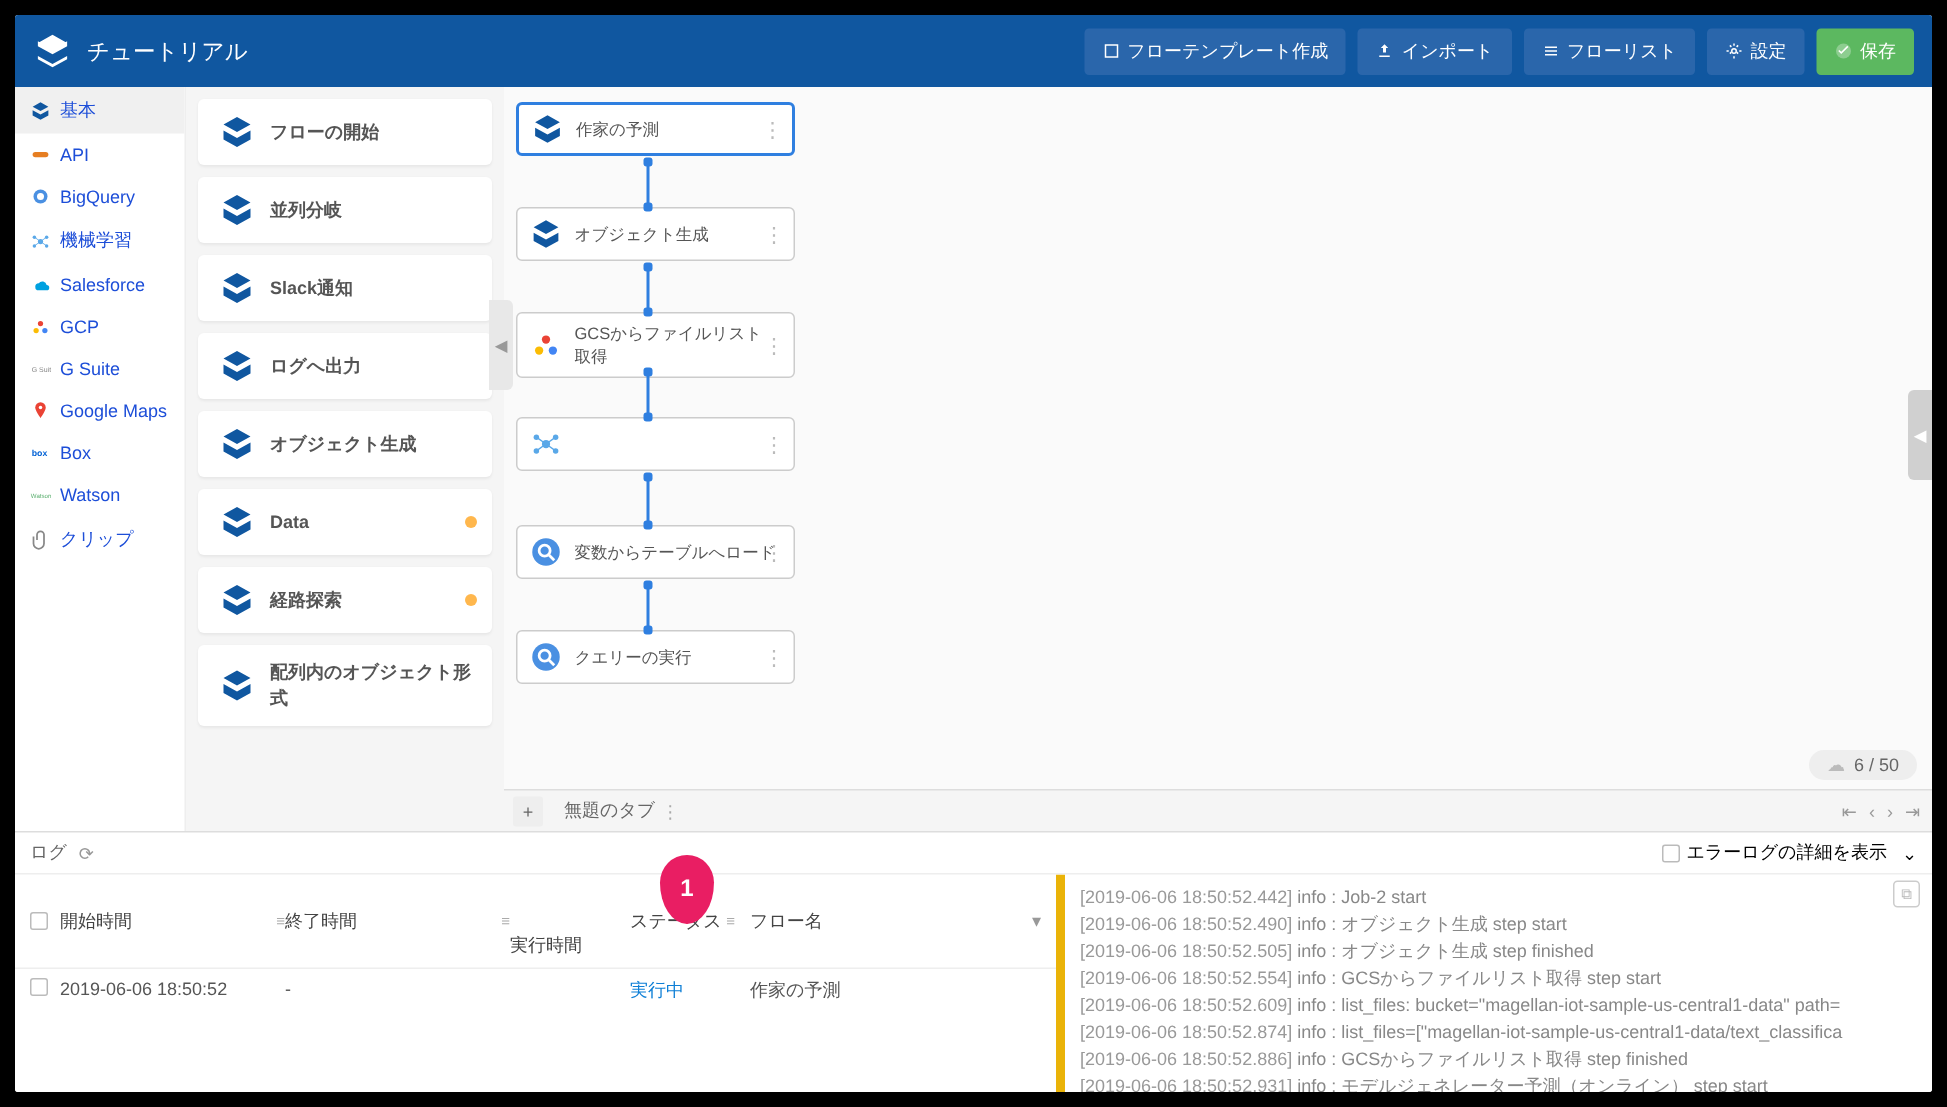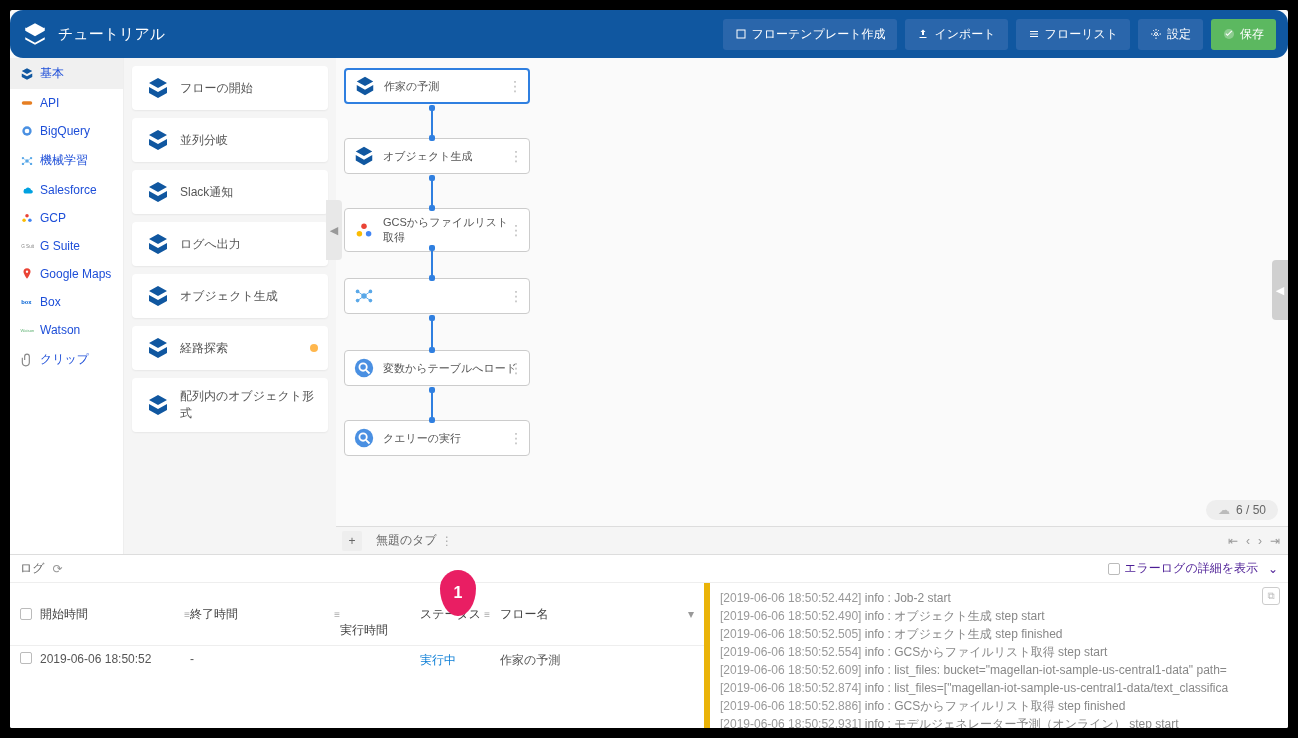--- a/index.html
+++ b/index.html
@@ -1,34 +1,34 @@
 <!DOCTYPE html>
 <html><head>
 <meta charset="utf-8">
 <style>
 * { margin: 0; padding: 0; box-sizing: border-box; font-family: -apple-system, BlinkMacSystemFont, "Segoe UI", sans-serif; }
 body { background: #000; width: 1298px; height: 738px; position: relative; overflow: hidden; }
 .app { position: absolute; left: 10px; top: 10px; right: 10px; bottom: 10px; background: #fafafa; display: flex; flex-direction: column; border-radius: 2px; overflow: hidden; }
-.header { background: #1057a0; height: 48px; display: flex; align-items: center; padding: 0 12px; color: #fff; border-radius: 13px; }
+.header { background: #1057a0; height: 48px; display: flex; align-items: center; padding: 0 12px; color: #fff; }
 .header-logo { width: 26px; height: 26px; margin-right: 10px; display: flex; align-items: center; justify-content: center; }
 .header-title { font-size: 15px; font-weight: 500; }
 .header-spacer { flex: 1; }
 .header-btn { background: #2a66ab; border: none; color: #fff; padding: 7px 12px; margin-left: 8px; border-radius: 3px; font-size: 12px; cursor: pointer; display: flex; align-items: center; gap: 5px; }
 .header-btn.save { background: #5cb860; }
 .header-btn-icon { width: 12px; height: 12px; display: inline-flex; }
 
 .main { flex: 1; display: flex; overflow: hidden; }
 
 .sidebar { width: 114px; background: #fff; border-right: 1px solid #eee; overflow-y: auto; }
 .sidebar-item { display: flex; align-items: center; padding: 7px 10px; font-size: 12px; color: #1d4ed8; cursor: pointer; gap: 6px; }
 .sidebar-item.active { background: #f0f0f0; }
 .sidebar-icon { width: 14px; height: 14px; display: inline-flex; flex-shrink: 0; }
 
 .palette { width: 212px; background: #f5f5f5; padding: 8px; overflow-y: auto; position: relative; }
-.palette-item { background: #fff; border-radius: 4px; margin-bottom: 8px; padding: 10px 14px; display: flex; align-items: center; gap: 10px; font-size: 12px; color: #555; cursor: grab; position: relative; box-shadow: 0 1px 2px rgba(0,0,0,0.06); }
+.palette-item { background: #fff; border-radius: 4px; margin-bottom: 8px; padding: 10px 14px; display: flex; align-items: center; gap: 10px; font-size: 12px; color: #555; cursor: grab; position: relative; box-shadow: 0 1px 2px rgba(0,0,0,0.06); font-weight: bold; }
 .palette-icon { width: 24px; height: 24px; display: inline-flex; align-items: center; justify-content: center; flex-shrink: 0; }
 .palette-dot { position: absolute; right: 10px; width: 8px; height: 8px; border-radius: 50%; }
 
 .collapse-handle { position: absolute; width: 16px; height: 60px; background: #e8e8e8; top: 200px; display: flex; align-items: center; justify-content: center; cursor: pointer; }
 .collapse-left { left: 326px; border-radius: 0 4px 4px 0; }
 .collapse-right { right: 10px; top: 260px; border-radius: 4px 0 0 4px; background:#d0d0d0;}
 
 .canvas { flex: 1; background: #fafafa; position: relative; overflow: hidden; }
 .node { position: absolute; background: #fff; border: 1px solid #ccc; border-radius: 4px; width: 186px; min-height: 36px; padding: 6px 10px 6px 38px; font-size: 11px; color: #555; display: flex; align-items: center; }
 .node.selected { border: 2px solid #2f7fe0; }
@@ -42,21 +42,21 @@
 .tabbar { position: absolute; bottom: 0; left: 0; right: 0; height: 28px; background: #f5f5f5; border-top: 1px solid #ddd; display: flex; align-items: center; padding: 0 6px; font-size: 12px; color: #666; }
 .tabbar-add { width: 20px; height: 20px; display: flex; align-items: center; justify-content: center; cursor: pointer; margin-right: 6px; background:#eee; border-radius:2px;}
 .tabbar-tab { padding: 4px 8px; cursor: pointer; display:flex; align-items:center; gap:4px;}
 .tabbar-nav { margin-left: auto; display: flex; gap: 4px; color: #999; }
 .tabbar-nav span { cursor: pointer; padding: 0 2px; }
 
 .counter { position: absolute; bottom: 34px; right: 10px; background: #eee; border-radius: 12px; padding: 3px 12px; font-size: 12px; color: #666; display:flex; align-items:center; gap:6px;}
 
 .bottom { height: 174px; border-top: 1px solid #ddd; display: flex; flex-direction: column; background: #fff; }
 .bottom-toolbar { height: 28px; display: flex; align-items: center; padding: 0 10px; font-size: 12px; color: #666; border-bottom: 1px solid #eee; }
-.bottom-toolbar-right { margin-left: auto; display: flex; align-items: center; gap: 10px; color: #4c1d95; }
+.bottom-toolbar-right { margin-left: auto; display: flex; align-items: center; gap: 10px; color: #000000; }
 .bottom-main { flex: 1; display: flex; overflow: hidden; }
 .log-table { width: 700px; border-right: 6px solid #eab308; display: flex; flex-direction: column; font-size: 12px; }
 .log-header { display: flex; padding: 6px 10px; border-bottom: 1px solid #eee; color: #444; }
 .log-header > div { display: flex; align-items: center; gap: 3px; }
 .log-row { display: flex; padding: 6px 10px; color: #555; position: relative; }
 .col-check { width: 20px; }
 .col-start { width: 150px; }
 .col-end { width: 150px; }
 .col-dur { width: 80px; margin-top: 33px; }
 .col-status { width: 80px; }
@@ -275,20 +275,29 @@
             </svg>
           </span>
           <span>オブジェクト生成</span>
         </div>
         <div class="palette-item">
           <span class="palette-icon">
             <svg viewBox="0 0 24 24">
               <path fill="#1057a0" d="M12 2L3 7l9 5 9-5-9-5zm-9 9l9 5 9-5v6l-9 5-9-5v-6z"></path>
             </svg>
           </span>
+          <span>Data</span>
+          <span class="palette-dot" style="background:#ffb74d"></span>
+        </div>
+        <div class="palette-item">
+          <span class="palette-icon">
+            <svg viewBox="0 0 24 24">
+              <path fill="#1057a0" d="M12 2L3 7l9 5 9-5-9-5zm-9 9l9 5 9-5v6l-9 5-9-5v-6z"></path>
+            </svg>
+          </span>
           <span>経路探索</span>
           <span class="palette-dot" style="background:#ffb74d"></span>
         </div>
         <div class="palette-item">
           <span class="palette-icon">
             <svg viewBox="0 0 24 24">
               <path fill="#1057a0" d="M12 2L3 7l9 5 9-5-9-5zm-9 9l9 5 9-5v6l-9 5-9-5v-6z"></path>
             </svg>
           </span>
           <span>配列内のオブジェクト形式</span>

